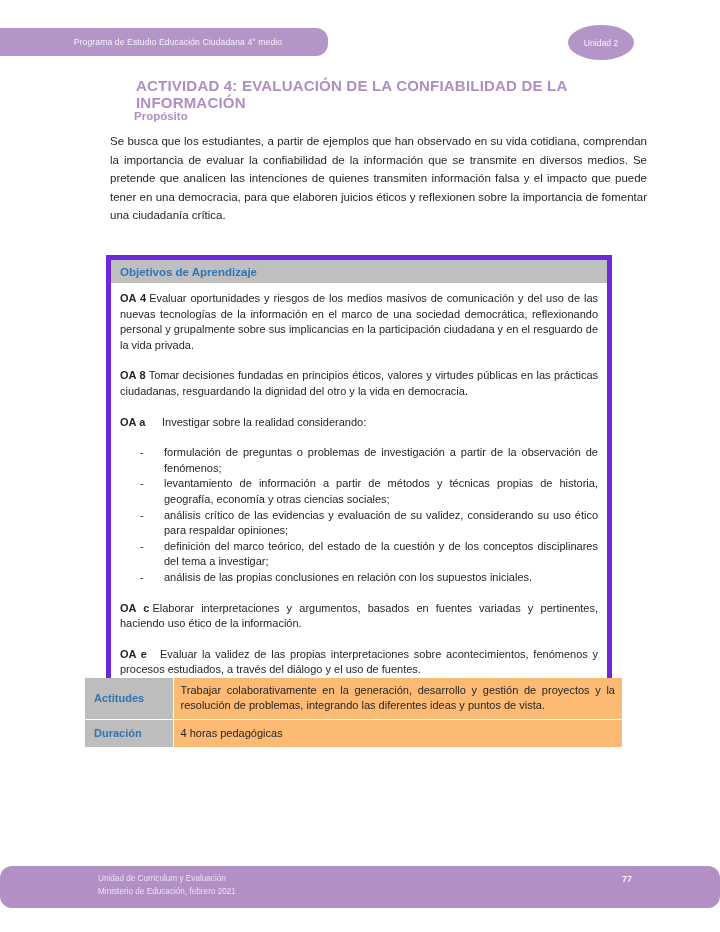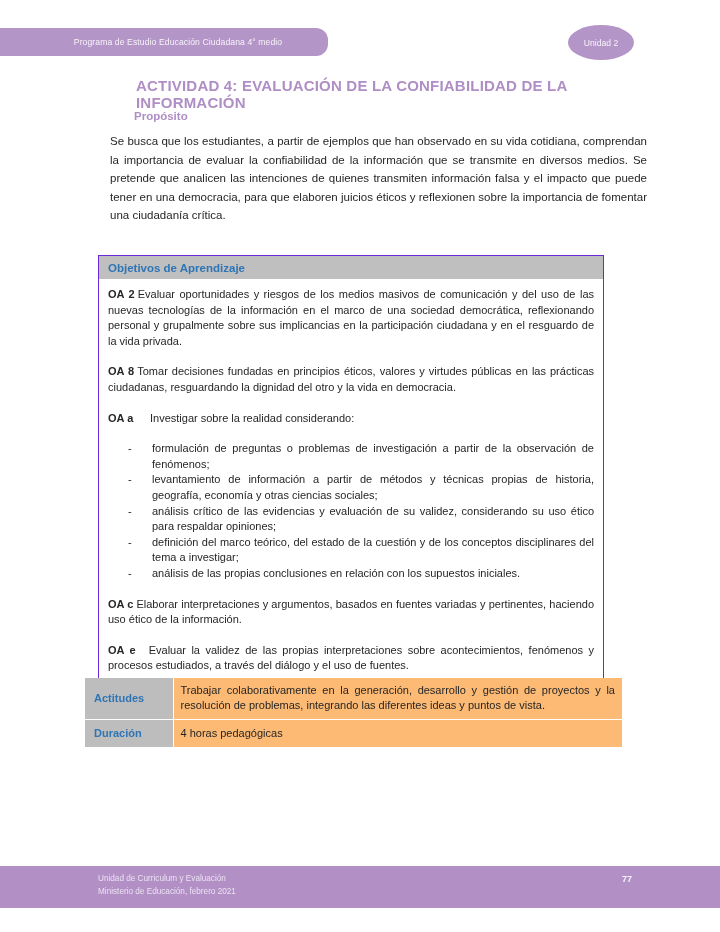--- a/index.html
+++ b/index.html
@@ -41,22 +41,22 @@
     position: absolute; left: 98px; top: 110px;
     color: #af8ec5; font-size: 11.5px; font-weight: bold; padding-left: 36px;
   }
   .purpose-paragraph {
     position: absolute; left: 98px; top: 132px; width: 537px;
     font-size: 11.5px; line-height: 18.6px; text-align: justify; color: #262626; margin-left: 12px;
   }
 
   
   .oa-table {
-    position: absolute; left: 98px; top: 255px; width: 506px;
-    border: 1px solid #6d28d9; background: #ffffff;
+    position: absolute; left: 106px; top: 255px; width: 506px;
+    border: 5px solid #6d28d9; background: #ffffff;
   }
   .oa-header {
     background: #bfbfbf; color: #2e75b6;
     font-size: 11.5px; font-weight: bold;
     padding: 6px 9px 5px 9px;
     border-bottom: 1px solid #ffffff;
   }
   .oa-body {
     padding: 7px 9px 9px 9px;
     font-size: 11px; line-height: 15.6px; color: #262626;
@@ -87,20 +87,21 @@
   .attr-table td.val {
     background: #fdba74; color: #262626;
     padding: 5px 7px; border: 1.5px solid #ffffff; border-right: none;
     text-align: justify;
   }
 
   
   .footer-bar {
     position: absolute; left: 0; top: 866px; width: 720px; height: 42px;
     background: #b28fc5;
+    border-radius: 12px;
   }
   .footer-org {
     position: absolute; left: 98px; top: 7px;
     color: #ece2f2; font-size: 8.2px; line-height: 12.5px;
   }
   .page-number {
     position: absolute; left: 622px; top: 8px;
     color: #f7f3fa; font-size: 9px; font-weight: bold;
   }
 </style>
@@ -115,21 +116,21 @@
 </div>
 
 <h1 class="activity-title">ACTIVIDAD 4: EVALUACIÓN DE LA CONFIABILIDAD DE LA INFORMACIÓN</h1>
 <h2 class="purpose-heading">Propósito</h2>
 <p class="purpose-paragraph">Se busca que los estudiantes, a partir de ejemplos que han observado en su vida cotidiana, comprendan la importancia de evaluar la confiabilidad de la información que se transmite en diversos medios. Se pretende que analicen las intenciones de quienes transmiten información falsa y el impacto que puede tener en una democracia, para que elaboren juicios éticos y reflexionen sobre la importancia de fomentar una ciudadanía crítica.</p>
 
 <div class="oa-table">
   <div class="oa-header">Objetivos de Aprendizaje</div>
   <div class="oa-body">
 
-    <p><b class="lbl">OA 2</b><span>Evaluar oportunidades y riesgos de los medios masivos de comunicación y del uso de las nuevas tecnologías de la información en el marco de una sociedad democrática, reflexionando personal y grupalmente sobre sus implicancias en la participación ciudadana y en el resguardo de la vida privada.</span></p>
+    <p><b class="lbl">OA 4</b><span>Evaluar oportunidades y riesgos de los medios masivos de comunicación y del uso de las nuevas tecnologías de la información en el marco de una sociedad democrática, reflexionando personal y grupalmente sobre sus implicancias en la participación ciudadana y en el resguardo de la vida privada.</span></p>
 
     <p><b class="lbl">OA 8</b><span>Tomar decisiones fundadas en principios éticos, valores y virtudes públicas en las prácticas ciudadanas, resguardando la dignidad del otro y la vida en democracia.</span></p>
 
     <p class="oa-a-row"><b>OA a</b><span>Investigar sobre la realidad considerando:</span></p>
 
     <ul class="oa-bullets">
       <li>
           <span class="dash">-</span>
           <span class="btxt">formulación de preguntas o problemas de investigación a partir de la observación de fenómenos;</span>
         </li>

